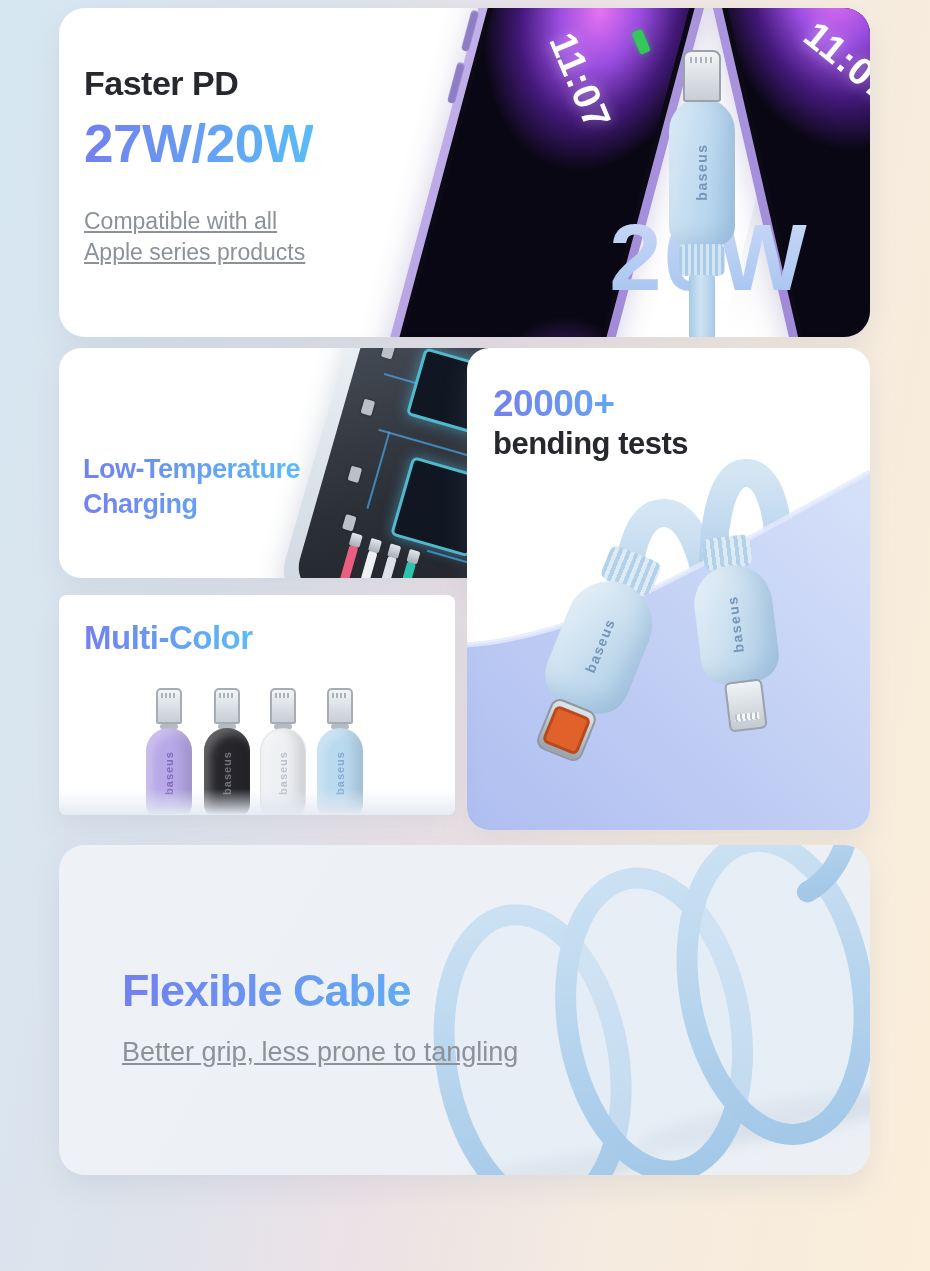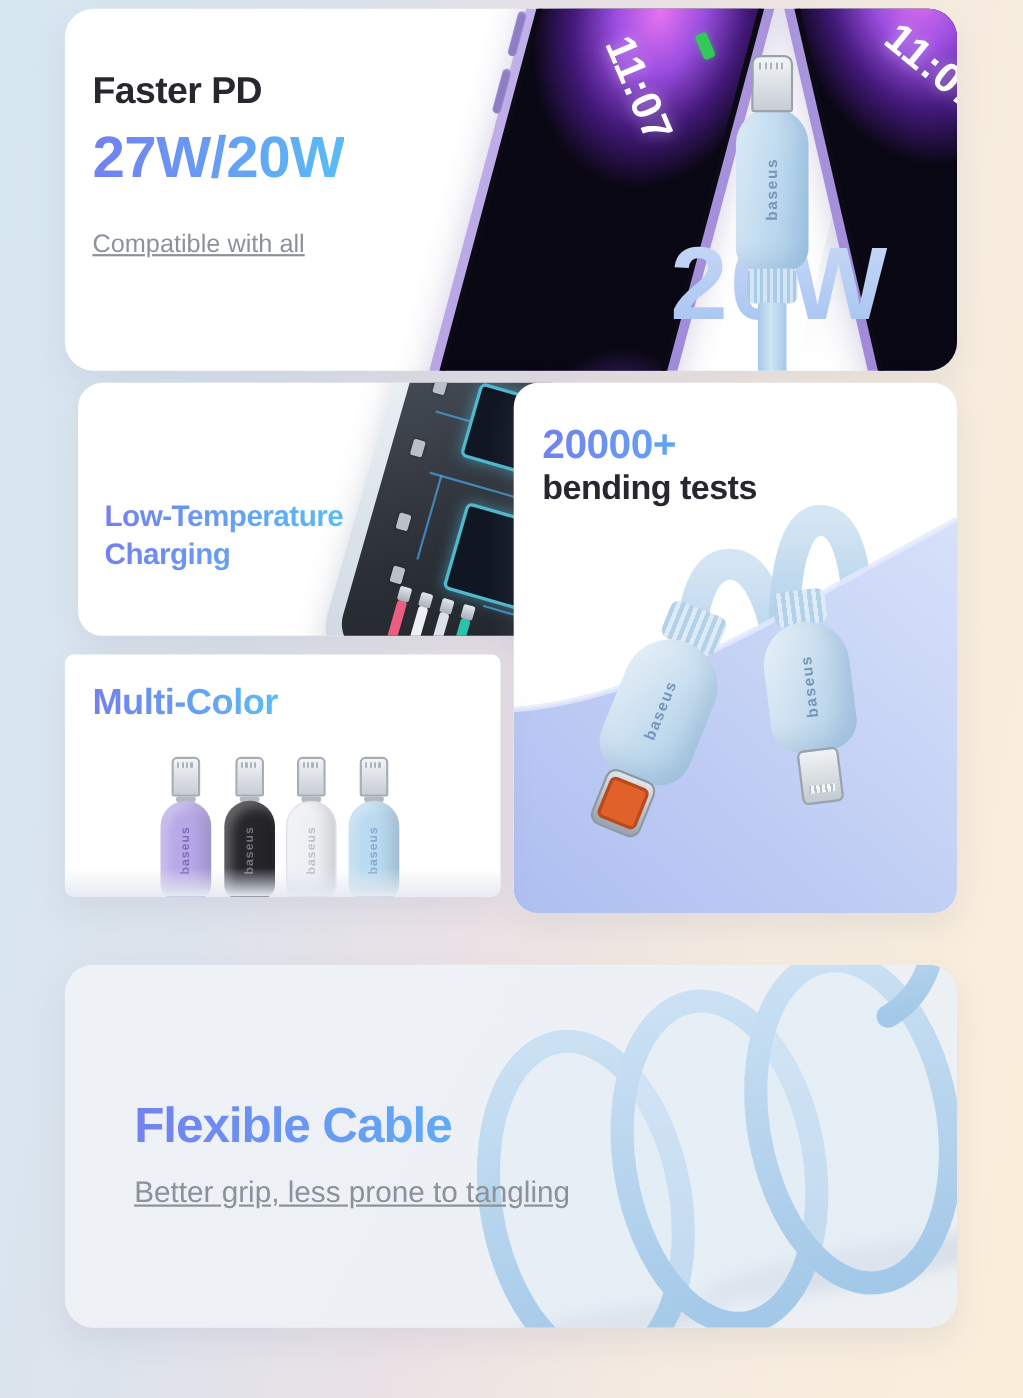--- a/index.html
+++ b/index.html
@@ -40,21 +40,21 @@
   .l-collar{width:46px;height:32px;margin:-2px auto 0;border-radius:7px;
     background:repeating-linear-gradient(90deg,#a9cbe8 0 3px,#d3e5f3 3px 6px);}
   .l-cable{width:26px;height:110px;margin:-1px auto 0;border-radius:3px;
     background:linear-gradient(90deg,#a5c9e8,#cfe3f3 45%,#a5c9e8);}
   .c1-text{position:absolute;left:25px;top:56px;}
   .c1-title{font-size:34px;font-weight:bold;color:#26282e;letter-spacing:-0.5px;}
   .c1-watt{margin-top:10px;font-size:53px;}
   .c1-sub{margin-top:32px;font-size:23px;line-height:31px;color:#8c919a;text-decoration:underline;}
 
   
-  .card2{left:71px;top:348px;width:452px;height:230px;border-radius:22px;}
+  .card2{left:59px;top:348px;width:452px;height:230px;border-radius:22px;}
   .circuit{position:absolute;right:-52px;top:-40px;width:248px;height:330px;transform:rotate(16deg);border-radius:60px 60px 40px 40px;
     background:linear-gradient(160deg,#f0f5f9,#c6d1db);box-shadow:0 10px 24px rgba(90,110,140,0.25);}
   .board{position:absolute;left:14px;right:14px;top:14px;bottom:14px;border-radius:40px 40px 30px 30px;overflow:hidden;
     background:linear-gradient(150deg,#4a515b 0%,#2b2f36 55%,#1d2026 100%);}
   .trace{position:absolute;background:#4aa0e0;opacity:0.75;}
   .chip{position:absolute;background:#111722;border:3px solid rgba(92,214,234,0.85);border-radius:6px;box-shadow:0 0 14px rgba(80,190,230,0.55);}
   .chip.c-a{left:62px;top:34px;width:64px;height:64px;}
   .chip.c-b{left:80px;top:142px;width:76px;height:76px;}
   .pad{position:absolute;width:11px;height:15px;background:#b9c0c8;border-radius:2px;box-shadow:0 0 3px rgba(0,0,0,0.4);}
   .wires{position:absolute;left:44px;bottom:2px;display:flex;gap:11px;}
@@ -103,21 +103,21 @@
     display:flex;align-items:center;justify-content:center;
     box-shadow:inset -8px -7px 14px rgba(0,0,0,0.14),inset 6px 6px 10px rgba(255,255,255,0.30);}
   .mc-body .brand-vert{font-size:11px;letter-spacing:1px;}
   .v-purple .brand-vert{color:#7f6cba;} .v-black .brand-vert{color:#73737c;}
   .v-white .brand-vert{color:#bcc2ca;} .v-blue .brand-vert{color:#86abd0;}
   .v-white .mc-body,.v-white .mc-cable{border:1px solid #dcdfe4;box-sizing:border-box;}
   .mc-floor{position:absolute;left:0;bottom:0;width:100%;height:26px;
     background:linear-gradient(180deg,rgba(227,233,242,0),#e6ebf3);}
 
   
-  .card5{left:59px;top:845px;width:811px;height:330px;border-radius:26px;background:linear-gradient(120deg,#eef2f7,#ecf0f5);margin-top:32px;}
+  .card5{left:59px;top:845px;width:811px;height:330px;border-radius:26px;background:linear-gradient(120deg,#eef2f7,#ecf0f5);}
   .card5 svg{position:absolute;left:0;top:0;}
   .c5-text{position:absolute;left:63px;top:118px;}
   .c5-title{font-size:45px;line-height:56px;letter-spacing:-1px;}
   .c5-sub{margin-top:18px;font-size:27px;color:#8c919a;text-decoration:underline;}
 </style>
 </head>
 <body>
 
 <div class="page">
 
@@ -155,20 +155,21 @@
       </div>
       <div class="l-collar"></div>
       <div class="l-cable"></div>
     </div>
 
     <div class="c1-text">
       <div class="c1-title">Faster PD</div>
       <div class="c1-watt grad-text">27W/20W</div>
       <div class="c1-sub">
         <div>Compatible with all</div>
+        <div>Apple series products</div>
       </div>
     </div>
   </section>
 
   <section class="card card2">
     <div class="circuit">
 
       <div class="board">
         <div class="trace" style="left:30px;top:70px;width:90px;height:2px;"></div>
         <div class="trace" style="left:140px;top:40px;width:2px;height:80px;"></div>

